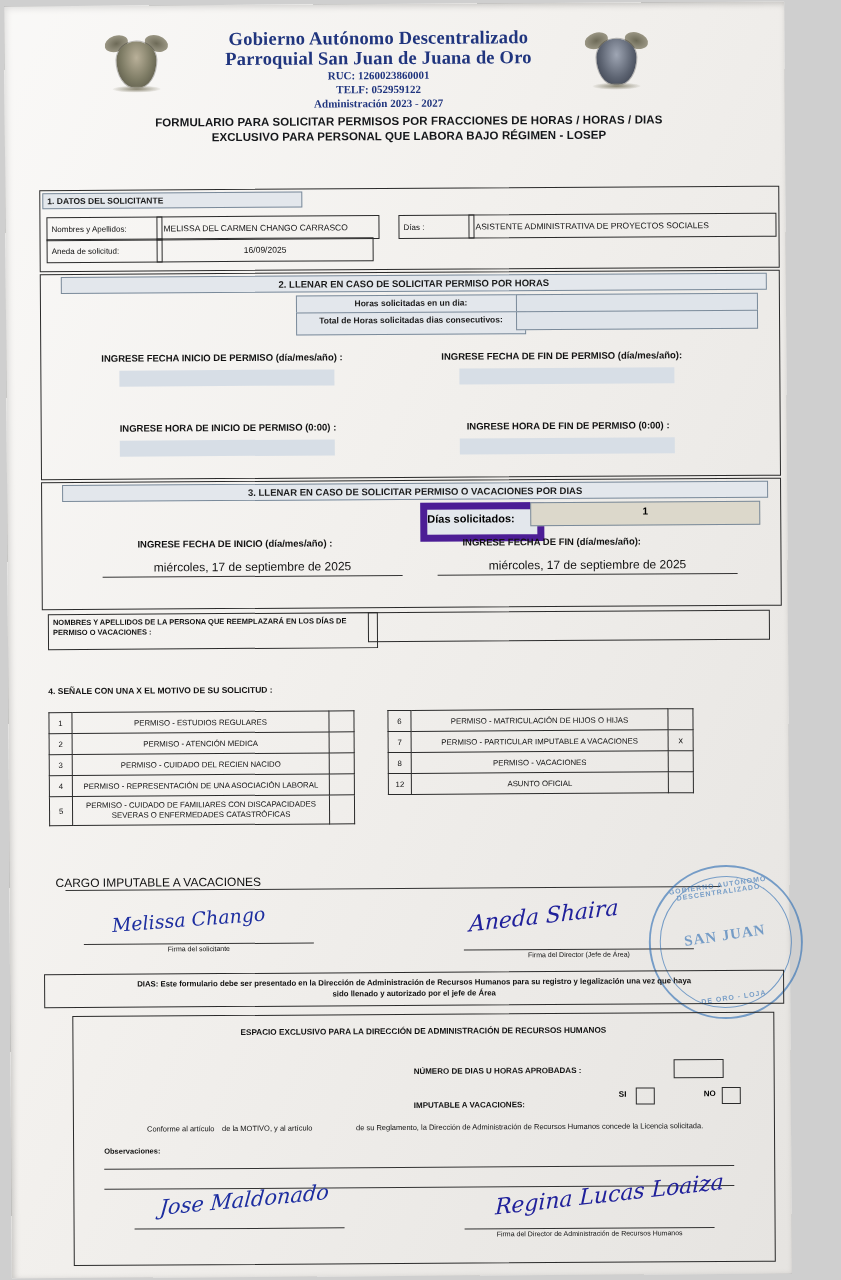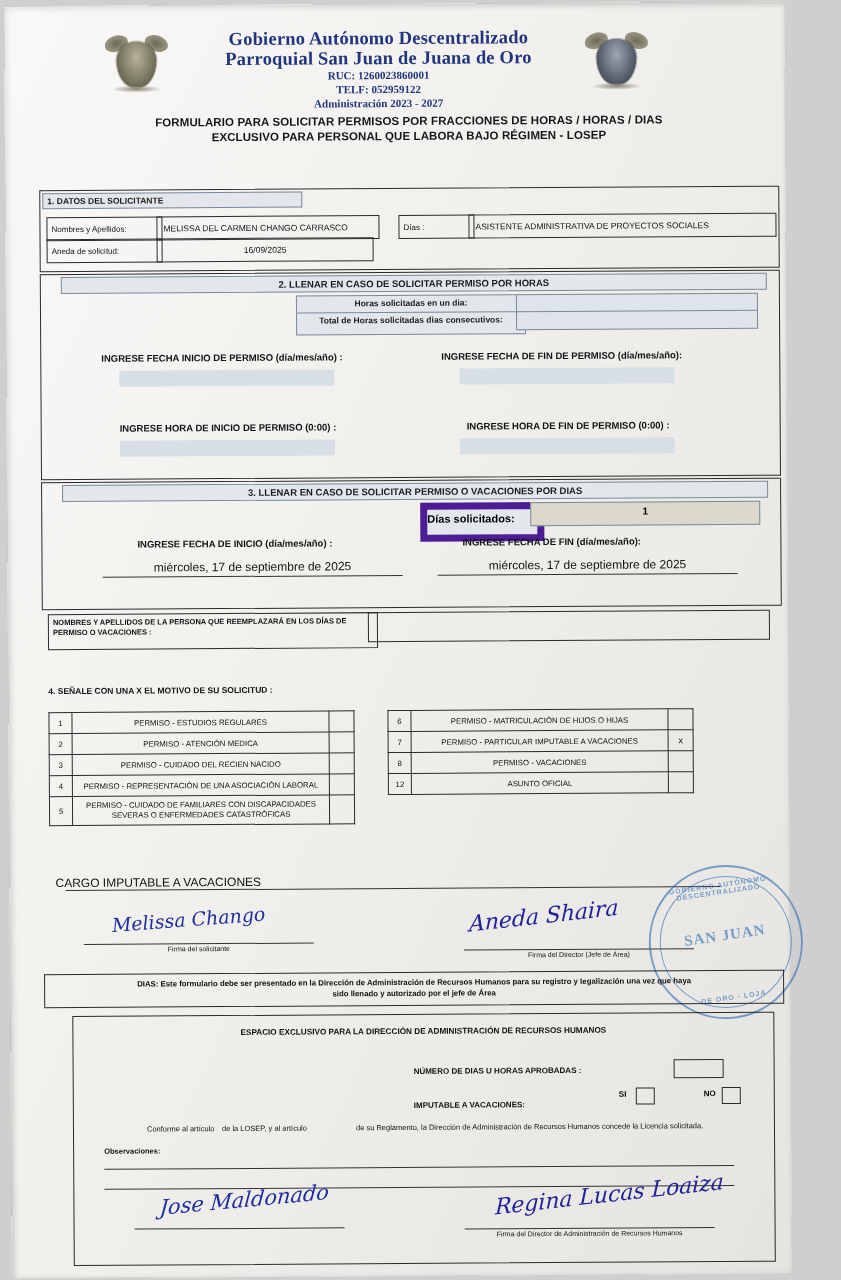--- a/index.html
+++ b/index.html
@@ -392,21 +392,21 @@
       <div class="l1">NÚMERO DE DIAS U HORAS APROBADAS :</div>
       <div class="box1"></div>
 
       <div class="l2">IMPUTABLE A VACACIONES:</div>
       <div class="si">SI</div>
       <div class="boxsi"></div>
       <div class="no">NO</div>
       <div class="boxno"></div>
 
       <div class="conf">Conforme al artículo</div>
-      <div class="conf2">de la LOSEP, y al artículo</div>
+      <div class="conf2">de la MOTIVO, y al artículo</div>
       <div class="conf3">de su Reglamento, la Dirección de Administración de Recursos Humanos concede la Licencia solicitada.</div>
 
       <div class="obs">Observaciones:</div>
       <div class="ol" style="top:152px;"></div>
       <div class="ol" style="top:172px;"></div>
 
       <div class="hand" style="left:85px;top:172px;font-size:21px;transform:rotate(-5deg) skewX(-10deg);">Jose Maldonado</div>
       <div class="fl" style="left:60px;top:212px;width:210px;"></div>
 
       <div class="hand2" style="left:420px;top:168px;font-size:22px;">Regina Lucas Loaiza</div>

